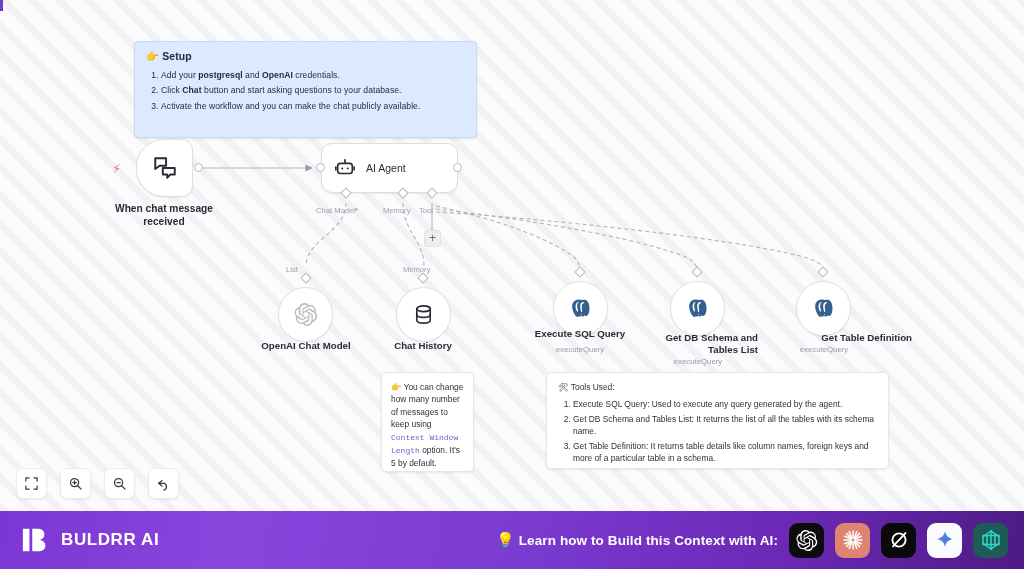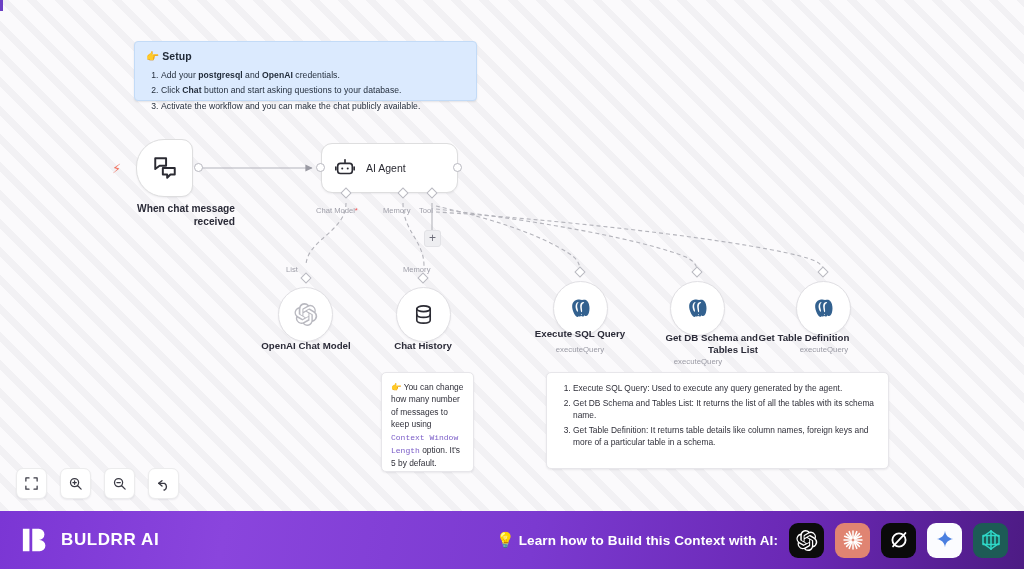--- a/index.html
+++ b/index.html
@@ -35,21 +35,21 @@
   
   #edges { position: absolute; left: 0; top: 0; width: 1024px; height: 511px; }
 
   
   .note {
     position: absolute;
     border-radius: 4px;
     box-shadow: 0 1px 2px rgba(20,20,40,.10);
   }
   #setup-note {
-    left: 134px; top: 41px; width: 343px; height: 60px;
+    left: 134px; top: 41px; width: 343px; height: 97px;
     background: #dbeafe;
     border: 1px solid #c3dbf7;
     padding: 8px 11px 17px 11px;
   }
   #setup-note .note-title {
     font-size: 10.5px; font-weight: bold; color: #1f2937;
     margin-bottom: 5px; letter-spacing: .1px;
   }
   #setup-note ol { margin: 0 0 0 15px; padding: 0; }
   #setup-note li {
@@ -99,21 +99,21 @@
   }
   #node-agent .agent-label {
     font-size: 10.5px; color: #2b2b33; font-weight: normal;
   }
   .node-caption {
     position: absolute;
     text-align: center;
     font-size: 10.2px; font-weight: bold; color: #2b2b38;
     line-height: 13px;
   }
-  #cap-trigger { left: 93px; top: 202px; width: 142px; text-align: right; }
+  #cap-trigger { left: 93px; top: 202px; width: 142px; }
 
   .bolt {
     position: absolute; left: 112px; top: 162px;
     font-size: 13px; color: #f2705d;
     font-family: "DejaVu Sans", sans-serif; line-height: 1;
   }
 
   
   .cnode {
     position: absolute;
@@ -304,32 +304,36 @@
     <div class="cnode-caption" style="left:638px; top:332px; width:120px;text-align:right;">Get DB Schema and Tables List</div>
     <div class="cnode-sub" style="left:638px; top:357px; width:120px;">executeQuery</div>
 
     <div class="diamond" style="left:819px; top:268px;"></div>
     <div class="cnode" style="left:796px; top:281px;">
       <svg width="24" height="24" viewBox="0 0 24 24">
         <path fill="#33618f" d="M17.9 2.6c-1.8-.4-3.5-.2-4.9.4-1.2-.6-2.6-.7-4-.5C6.4 3 4.6 4.3 3.7 6.3c-1 2.3-.6 5.4.6 8.5.6 1.6 1.4 3 2.2 4 .5.6 1.1 1.1 1.8 1.1.5 0 1-.2 1.4-.7.3.2.7.3 1 .3h.1c.5 0 1-.2 1.4-.5.4.3.9.5 1.4.5.9 0 1.6-.5 2-1.3.3.5.8.9 1.5.9.9 0 1.7-.7 2.3-2 .9-2 1.3-5.1 1-7.4-.4-3.5-1.8-6.4-4.5-7.1z"></path>
         <path fill="#fff" d="M9.3 5.1c-1 .2-1.7.8-2.2 1.7-.7 1.4-.7 3.6-.1 5.5.3.9.7 1.7 1.1 2.2.2.2.3.3.4.3.1 0 .2-.1.3-.3.3-.5.2-1.3-.2-2.7-.5-1.7-.6-3.4-.2-4.6.2-.7.6-1.3 1.1-1.6l-.2-.5zm5.4-.2c-1.1 0-2 .4-2.6 1.1-.8.9-1 2.3-.9 4.1.1.9.2 1.8.4 2.7l.4 1.8c.1.4.3.6.5.6.3 0 .5-.3.6-.8.1-.5 0-1.2-.1-2-.2-1.2-.3-2.4-.2-3.4.1-1 .4-1.8.9-2.3.4-.4.9-.6 1.5-.6l-.5-1.2zm-2.3 12.2c-.3 0-.5.2-.5.5 0 .2.1.4.3.5l.2.1c.2 0 .4-.2.4-.5 0-.4-.2-.6-.4-.6z"></path>
       </svg>
     </div>
-    <div class="cnode-caption" style="left:744px; top:332px; width:120px;">Get Table Definition</div>
+    <div class="cnode-caption" style="left:792px; top:332px; width:120px;text-align:right;">Get Table Definition</div>
     <div class="cnode-sub" style="left:764px; top:345px; width:120px;">executeQuery</div>
 
 
     <div class="wnote" id="note-memory">
       <div class="line">
         <span class="emoji">👉</span>
         <span>You can change how many number of messages to keep using </span><code class="mono">Context Window Length</code><span> option. It's 5 by default.</span>
       </div>
     </div>
 
     <div class="wnote" id="note-tools">
+      <div class="tt">
+        <span class="emoji">🛠</span>
+        <span>Tools Used:</span>
+      </div>
       <ol>
         <li>Execute SQL Query: Used to execute any query generated by the agent.</li>
         <li>Get DB Schema and Tables List: It returns the list of all the tables with its schema name.</li>
         <li>Get Table Definition: It returns table details like column names, foreign keys and more of a particular table in a schema.</li>
       </ol>
     </div>
 
     <div id="toolbar">
       <div class="tbtn">
         <svg width="15" height="15" viewBox="0 0 24 24" fill="none" stroke="#3a3a44" stroke-width="2" stroke-linecap="round" stroke-linejoin="round">

